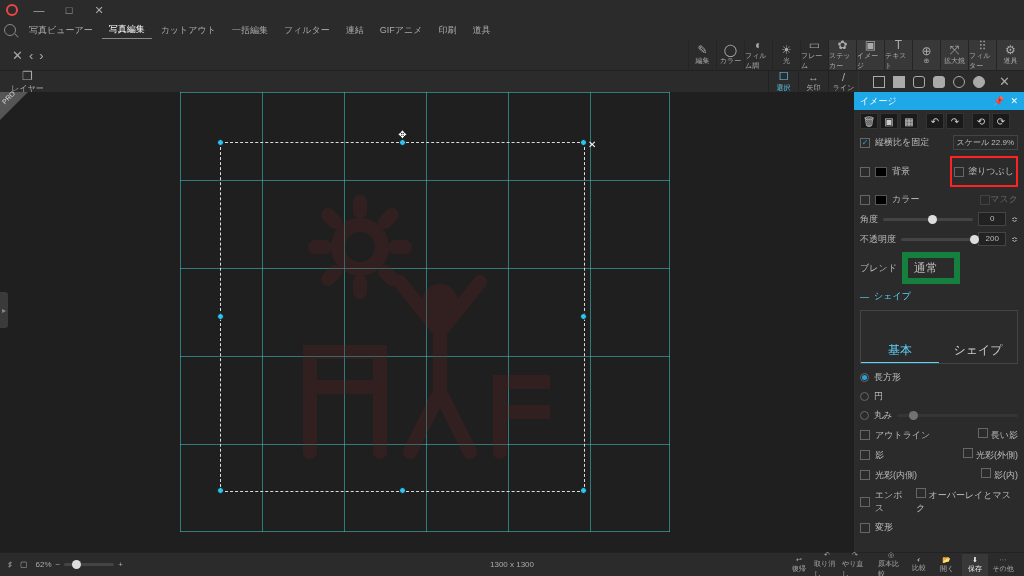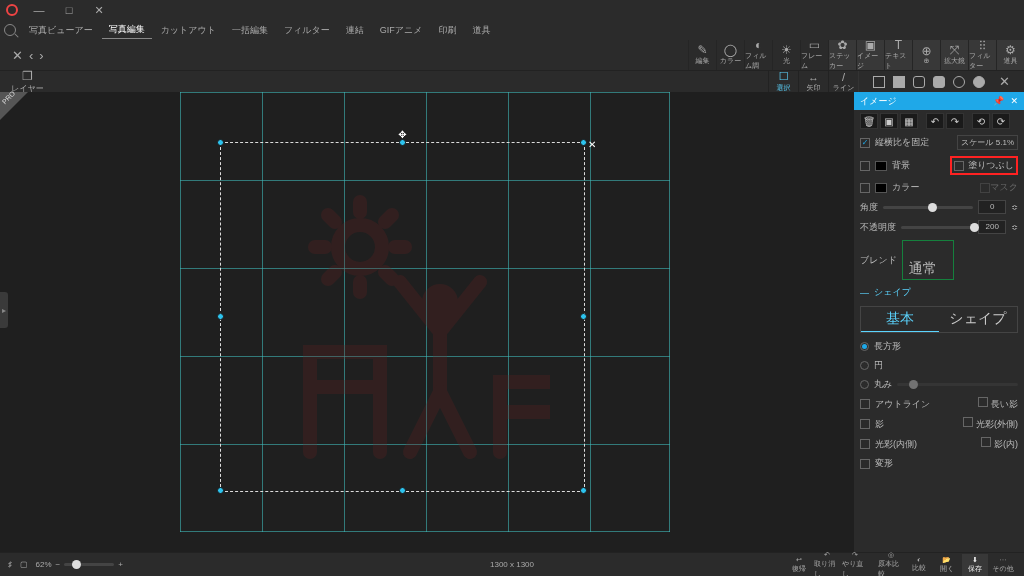--- a/index.html
+++ b/index.html
@@ -61,25 +61,25 @@
   .rpanel .rhead { background:#1fa8e8; color:#fff; height:18px; display:flex; align-items:center; padding:0 6px; }
   .rpanel .rhead .sp { margin-left:auto; display:flex; gap:6px; }
   .rrow { display:flex; align-items:center; padding:3px 6px; gap:5px; color:#bbb; }
   .rrow .cb { width:10px; height:10px; border:1px solid #666; display:inline-flex; align-items:center; justify-content:center; font-size:8px; color:#1fa8e8; }
   .rrow .cb.on::after { content:"✓"; }
   .rrow .swatch { width:12px; height:10px; background:#000; border:1px solid #555; }
   .slider { flex:1; height:3px; background:#444; border-radius:2px; position:relative; }
   .slider .knob { position:absolute; width:9px; height:9px; background:#ddd; border-radius:50%; top:-3px; }
   .numbox { width:28px; height:14px; background:#222; border:1px solid #444; text-align:center; font-size:8px; line-height:12px; }
   .tabs { display:flex; border:1px solid #444; margin:4px 6px; }
-  .tabs .tab { flex:1; text-align:center; padding:3px; font-size:14px; }
+  .tabs .tab { flex:1; text-align:center; padding:3px; font-size:12px;margin-top:28px; }
   .tabs .tab.active { color:#5bd5ff; border-bottom:1px solid #5bd5ff; }
   .radio { width:9px; height:9px; border:1px solid #666; border-radius:50%; display:inline-flex; align-items:center; justify-content:center; }
   .radio.on::after { content:""; width:5px; height:5px; background:#1fa8e8; border-radius:50%; }
-  .hl { border:2px solid #f22; padding:1px 2px; }
+  .hl { border:2px solid #f22; padding:7px 2px; }
   .iconrow { display:flex; gap:2px; padding:3px 6px; }
   .iconrow .ib { width:18px; height:16px; background:#1a1a1a; display:flex; align-items:center; justify-content:center; color:#ccc; font-size:10px; border:1px solid #333; }
   
   
   .bottom { position:absolute; bottom:0; left:0; right:0; height:24px; background:#2b2b2b; display:flex; align-items:center; padding:0 8px; gap:8px; color:#aaa; font-size:8px; border-top:1px solid #222; }
   .bottom .zoom { display:flex; align-items:center; gap:4px; }
   .bottom .right { margin-left:auto; display:flex; gap:2px; }
   .bottom .bic { width:26px; height:22px; display:flex; flex-direction:column; align-items:center; justify-content:center; font-size:7px; color:#aaa; }
   .bottom .bic.hl { background:#383838; color:#eee; border:none; }
 </style>
@@ -270,21 +270,21 @@
     <div style="width:4px"></div>
     <div class="ib">↶</div>
     <div class="ib">↷</div>
     <div style="width:4px"></div>
     <div class="ib">⟲</div>
     <div class="ib">⟳</div>
   </div>
   <div class="rrow">
     <span class="cb on"></span>
     <span>縦横比を固定</span>
-    <span style="margin-left:auto;font-size:8px;border:1px solid #444;padding:1px 3px">スケール 5.1%</span>
+    <span style="margin-left:auto;font-size:8px;border:1px solid #444;padding:1px 3px">スケール 22.9%</span>
   </div>
   <div class="rrow">
     <span class="cb"></span>
     <span class="swatch"></span>
     <span>背景</span>
     <span class="hl" style="margin-left:auto;display:flex;align-items:center;gap:4px">
       <span class="cb"></span>
       <span>塗りつぶし</span>
     </span>
   </div>
@@ -308,21 +308,21 @@
   <div class="rrow">
     <span>不透明度</span>
     <div class="slider">
         <div class="knob" style="left:95%"></div>
       </div>
     <div class="numbox">200</div>
     <span style="font-size:8px">≎</span>
   </div>
   <div class="rrow">
     <span>ブレンド</span>
-    <span style="border:1px solid #15803d;padding:19px 16px 1px 6px;font-size:14px">通常</span>
+    <span style="border:6px solid #15803d;padding:2px 16px 1px 6px;font-size:12px">通常</span>
   </div>
   <div class="rrow" style="color:#5bd5ff">
     <span>—</span>
     <span>シェイプ</span>
   </div>
   <div class="tabs">
     <div class="tab active">基本</div>
     <div class="tab">シェイプ</div>
   </div>
   <div class="rrow">
@@ -347,20 +347,25 @@
   </div>
   <div class="rrow">
     <span class="cb"></span>
       <span>影</span>
     <span style="margin-left:auto"><span class="cb"></span> <span>光彩(外側)</span></span>
   </div>
   <div class="rrow">
     <span class="cb"></span>
       <span>光彩(内側)</span>
     <span style="margin-left:auto"><span class="cb"></span> <span>影(内)</span></span>
+  </div>
+  <div class="rrow">
+    <span class="cb"></span>
+      <span>エンボス</span>
+    <span style="margin-left:auto"><span class="cb"></span> <span>オーバーレイとマスク</span></span>
   </div>
   <div class="rrow">
     <span class="cb"></span>
       <span>変形</span>
   </div>
 </div>
 
 <div class="bottom">
   <span>♯</span>
   <span>▢</span>

